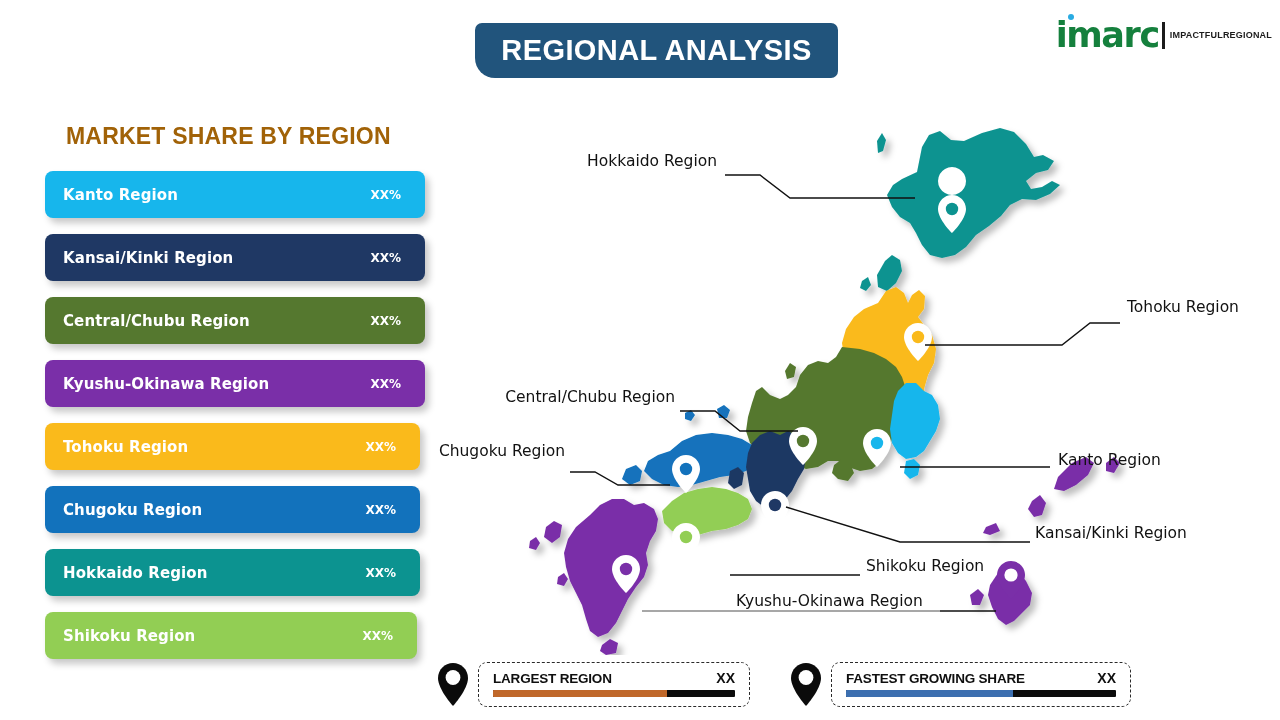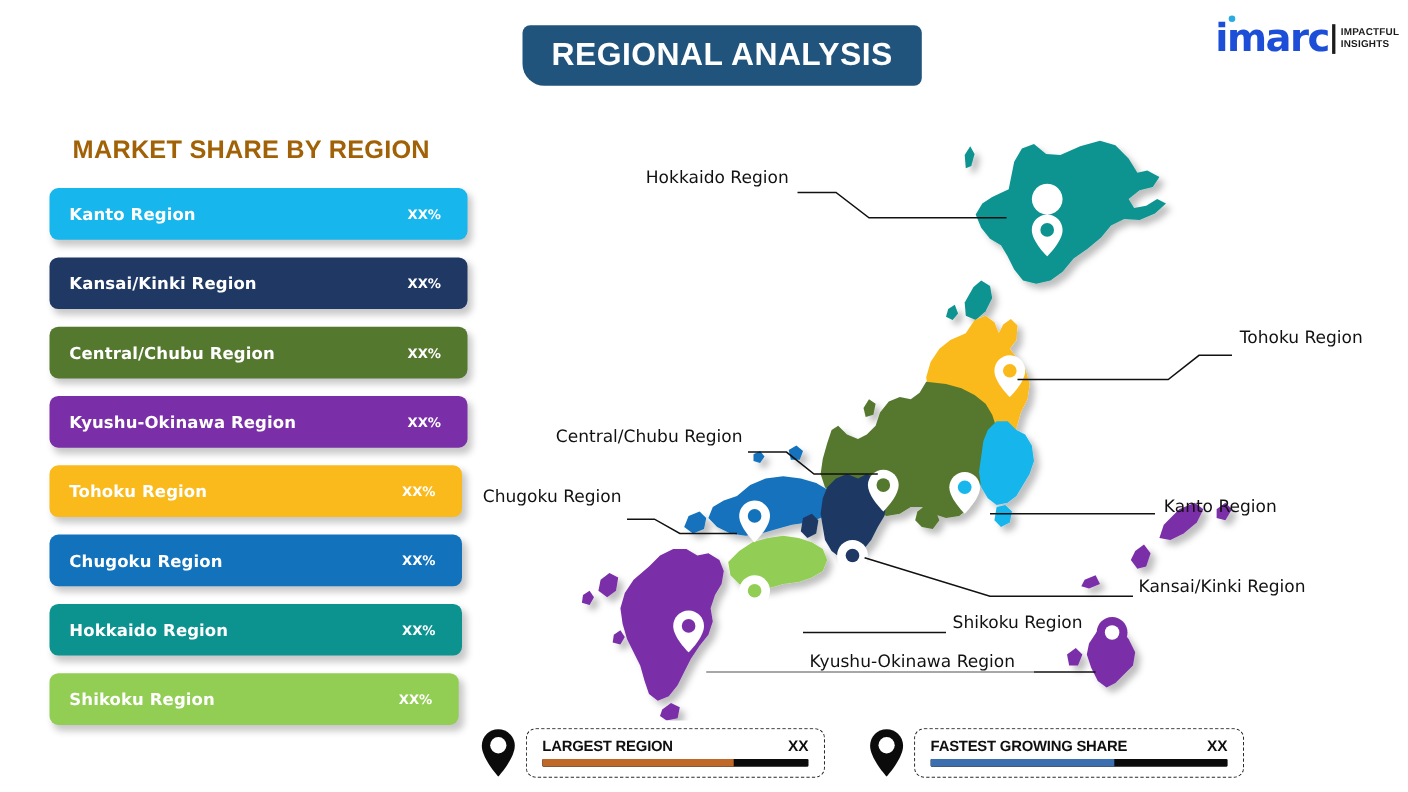--- a/index.html
+++ b/index.html
@@ -64,21 +64,21 @@
     font-family: "DejaVu Sans", sans-serif;
   }
   #logo-divider {
     width: 3px;
     height: 27px;
     background: #1b1b1b;
     margin: 0 5px 0 3px;
   }
   #logo-tag {
     display: flex;
-    flex-direction: column;
+    flex-direction: row;
     justify-content: center;
     line-height: 1.18;
   }
   #logo-tag span {
     font-size: 9px;
     font-weight: bold;
     color: #1b1b1b;
     letter-spacing: 0.2px;
     font-family: "Liberation Sans", sans-serif;
   }
@@ -201,25 +201,25 @@
 <body>
 
 <div id="page">
 
   <div id="title-banner" style="background: rgb(33, 84, 124);">
     <span id="title-text">REGIONAL ANALYSIS</span>
   </div>
 
   <div id="logo">
     <span id="logo-dot" style="background: rgb(41, 171, 226);"></span>
-    <span id="logo-word" style="color: #1d4ed8;">imarc</span>
+    <span id="logo-word" style="color: #15803d;">imarc</span>
     <span id="logo-divider"></span>
     <span id="logo-tag">
       <span>IMPACTFUL</span>
-      <span>INSIGHTS</span>
+      <span>REGIONAL</span>
     </span>
   </div>
 
   <div id="left-heading">MARKET SHARE BY REGION</div>
 
   <div id="legend-list">
       <div class="legend-row" style="background: rgb(23, 182, 236); width: 380px;">
         <span class="legend-label">Kanto  Region</span>
         <span class="legend-value">XX%</span>
       </div>

